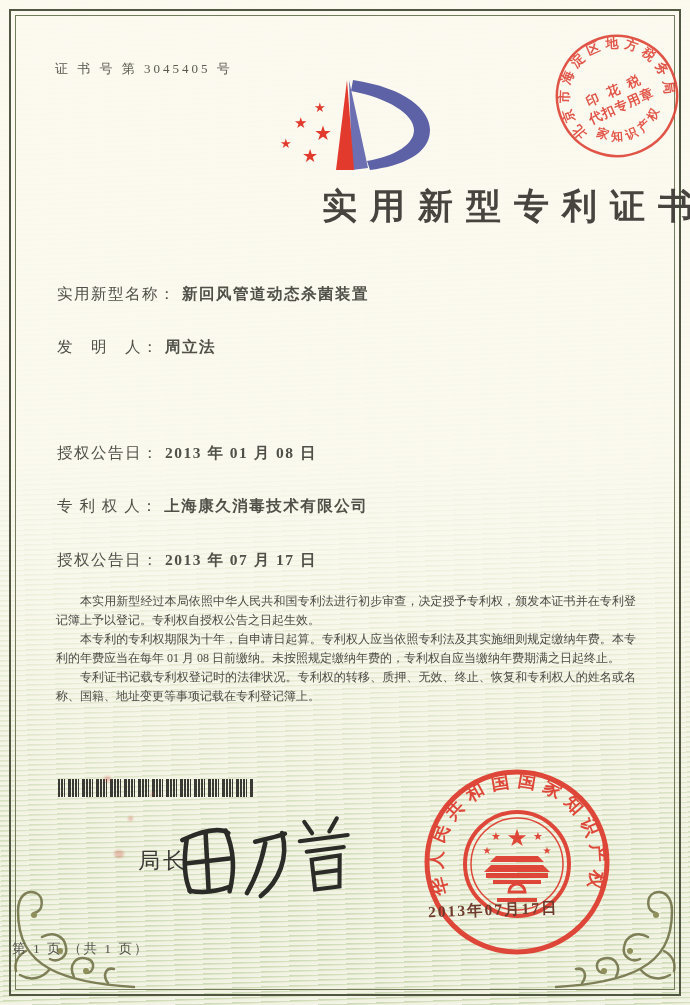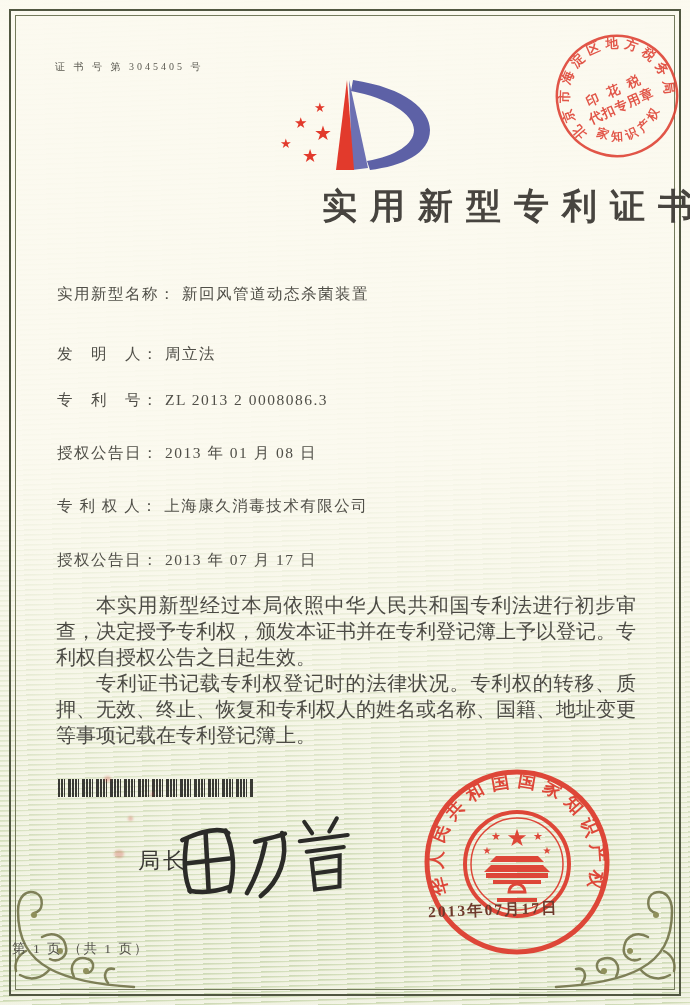--- a/index.html
+++ b/index.html
@@ -7,29 +7,29 @@
     position:relative; width:690px; height:1005px; margin:0 auto; overflow:hidden;
     font-family:"Liberation Serif","DejaVu Serif",serif; color:#4f4e48;
     background-color:#f4f2e3;
     background-image:
       linear-gradient(180deg, rgba(252,250,240,.97) 0%, rgba(252,250,240,.92) 45%,
                       rgba(250,249,236,.55) 68%, rgba(240,244,224,.18) 85%, rgba(233,240,216,.05) 100%),
       repeating-linear-gradient(178deg, #ccd8b4 0px, #d3deba 1px, #f1f2e2 2px, #f3f4e6 5px);
   }
   .border-outer{position:absolute; inset:9px; border:2.5px solid #515741; pointer-events:none;}
   .border-inner{position:absolute; inset:15px; border:1px solid #747a5c; pointer-events:none;}
-  .certno{position:absolute; left:55px; top:60px; font-size:10px; letter-spacing:3px; color:#5a5950;}
+  .certno{position:absolute; left:55px; top:60px; font-size:13px; letter-spacing:3px; color:#5a5950;}
   .logo{position:absolute; left:256px; top:76px; width:182px; height:100px;}
   .title{position:absolute; left:16px; top:183px; width:100%; text-align:right;
          font-size:35px; letter-spacing:13px; color:#47443f; font-weight:600; text-indent:13px;}
   .field{position:absolute; left:57px; width:600px; font-size:15.5px; letter-spacing:1.5px; color:#504f48; white-space:nowrap;}
-  .f0{top:284px;} .f1{top:337px;margin-top:7px;} .f2{top:390px;} .f3{top:443px;} .f4{top:496px;} .f5{top:550px;}
-  .field .val{margin-left:6px;}
-  .paras{position:absolute; left:56px; top:592px; width:580px; font-size:20px;
-         line-height:26px; text-align:justify; color:#4c4b45;}
+  .f0{top:284px;} .f1{top:337px;} .f2{top:390px;} .f3{top:443px;} .f4{top:496px;} .f5{top:550px;}
+  .field .val{margin-left:6px;font-weight:bold;}
+  .paras{position:absolute; left:56px; top:592px; width:580px; font-size:12px;
+         line-height:19px; text-align:justify; color:#4c4b45;}
   .paras p{margin:0; text-indent:2em;}
   .barcode{position:absolute; left:58px; top:779px; width:196px; height:18px;
     background:repeating-linear-gradient(90deg,#21211e 0 2px,transparent 2px 3px,#21211e 3px 5px,transparent 5px 6px,#21211e 6px 7px,transparent 7px 10px,#21211e 10px 13px,transparent 13px 14px);
     opacity:.88;}
   .post{position:absolute; left:138px; top:846px; font-size:22px; letter-spacing:3px; color:#3b3a35;}
   .sig{position:absolute; left:168px; top:806px; width:185px; height:100px;}
   .hidden-data{position:absolute; width:1px; height:1px; overflow:hidden; clip:rect(0 0 0 0); white-space:nowrap;}
   .main-seal{position:absolute; left:417px; top:762px; width:200px; height:200px; opacity:.92;}
   .seal-date{position:absolute; left:428px; top:899px; width:180px; font-size:15.5px; letter-spacing:2px;
              color:#6e3a2c; transform:rotate(-2deg); font-weight:600;}
@@ -63,35 +63,33 @@
   </svg>
 
   <div class="title">实用新型专利证书</div>
 
   <div class="field f0">
     <span>实用新型名称：</span><span class="val">新回风管道动态杀菌装置</span>
   </div>
   <div class="field f1">
     <span>发　明　人：</span><span class="val">周立法</span>
   </div>
-  <div class="field f2">
-    <span>专　利　号：</span><span class="val">ZL 2013 2 0008086.3</span>
-  </div>
   <div class="field f3">
     <span>授权公告日：</span><span class="val">2013 年 01 月 08 日</span>
   </div>
   <div class="field f4">
     <span>专 利 权 人：</span><span class="val">上海康久消毒技术有限公司</span>
   </div>
   <div class="field f5">
     <span>授权公告日：</span><span class="val">2013 年 07 月 17 日</span>
   </div>
 
   <div class="paras">
     <p>本实用新型经过本局依照中华人民共和国专利法进行初步审查，决定授予专利权，颁发本证书并在专利登记簿上予以登记。专利权自授权公告之日起生效。</p>
+    <p>本专利的专利权期限为十年，自申请日起算。专利权人应当依照专利法及其实施细则规定缴纳年费。本专利的年费应当在每年 01 月 08 日前缴纳。未按照规定缴纳年费的，专利权自应当缴纳年费期满之日起终止。</p>
     <p>专利证书记载专利权登记时的法律状况。专利权的转移、质押、无效、终止、恢复和专利权人的姓名或名称、国籍、地址变更等事项记载在专利登记簿上。</p>
   </div>
 
   <div class="barcode"></div>
 
   <div class="speck" style="left:104px;top:776px;width:7px;height:6px;"></div>
   <div class="speck" style="left:128px;top:816px;width:5px;height:5px;"></div>
   <div class="speck" style="left:114px;top:850px;width:10px;height:8px;"></div>
   <div class="speck" style="left:150px;top:792px;width:4px;height:4px;"></div>
 

